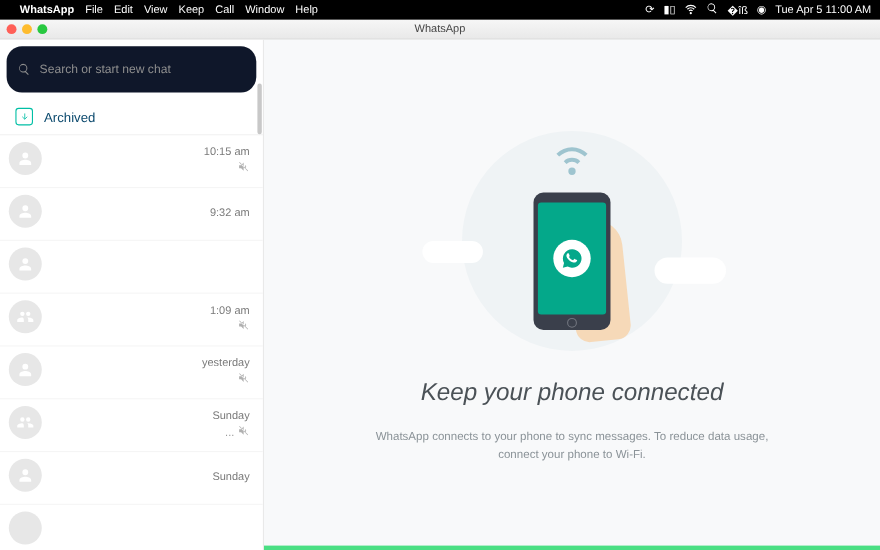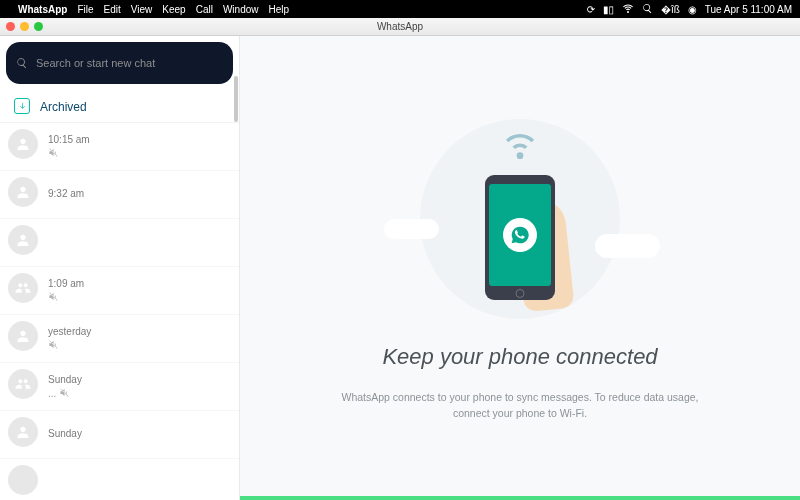--- a/index.html
+++ b/index.html
@@ -25,21 +25,21 @@
   .sidebar { width: 240px; background: #fff; border-right: 1px solid #e9e9e9; display: flex; flex-direction: column; position: relative; }
   .search { margin: 6px; background: #0f172a; border-radius: 14px; height: 42px; display: flex; align-items: center; padding: 0 10px; color: #8e8e8e; font-size: 11px; gap: 8px; }
   .search svg { width: 12px; height: 12px; fill: #8e8e8e; }
   .archived { display:flex; align-items:flex-end; gap:10px; padding: 8px 14px; border-bottom: 1px solid #f2f2f2; font-size: 12px; color:#0c4a6e; }
   .archived .arch-icon { width:16px; height:16px; border:1.5px solid #00bfa5; border-radius:3px; display:flex; align-items:center; justify-content:center; }
   .archived .arch-icon svg { width: 9px; height:9px; fill: none; stroke:#00bfa5; stroke-width:2; }
   .chatlist { flex:1; overflow:hidden; }
   .chat-item { display:flex; align-items:flex-start; padding: 6px 10px 6px 8px; border-bottom: 1px solid #f5f5f5; height: 48px; }
   .avatar { width: 30px; height: 30px; border-radius: 50%; background:#e7e7e7; display:flex; align-items:center; justify-content:center; margin-right: 10px; flex-shrink:0; }
   .avatar svg { width:16px; height:16px; fill:#fff; }
-  .chat-meta { flex:1; display:flex; flex-direction:column; justify-content:center; height:100%; padding-right:2px; }
+  .chat-meta { flex:1; display:flex; flex-direction:column; align-items:flex-end; justify-content:center; height:100%; padding-right:2px; }
   .chat-time { font-size: 10px; color:#7a7a7a; }
   .chat-sub { font-size: 10px; color:#9a9a9a; margin-top:2px; display:flex; align-items:center; gap:3px; }
   .muted svg { width:11px; height:11px; fill:#b0b0b0; }
   .scroll-ind { position:absolute; right:1px; top:40px; width:4px; height:46px; background:#c8c8c8; border-radius:2px; }
   
   .welcome { flex:1; background:#f8f9fa; display:flex; flex-direction:column; align-items:center; justify-content:center; position:relative; }
   .illus { width: 260px; height: 210px; position: relative; display:flex; align-items:center; justify-content:center; }
   .circle-bg { width: 200px; height:200px; background:#eff3f5; border-radius:50%; position:absolute; }
   .cloud { position:absolute; background:#fff; border-radius:20px; }
   .cloud.c1 { width:55px; height:20px; left:-6px; top:105px; }

